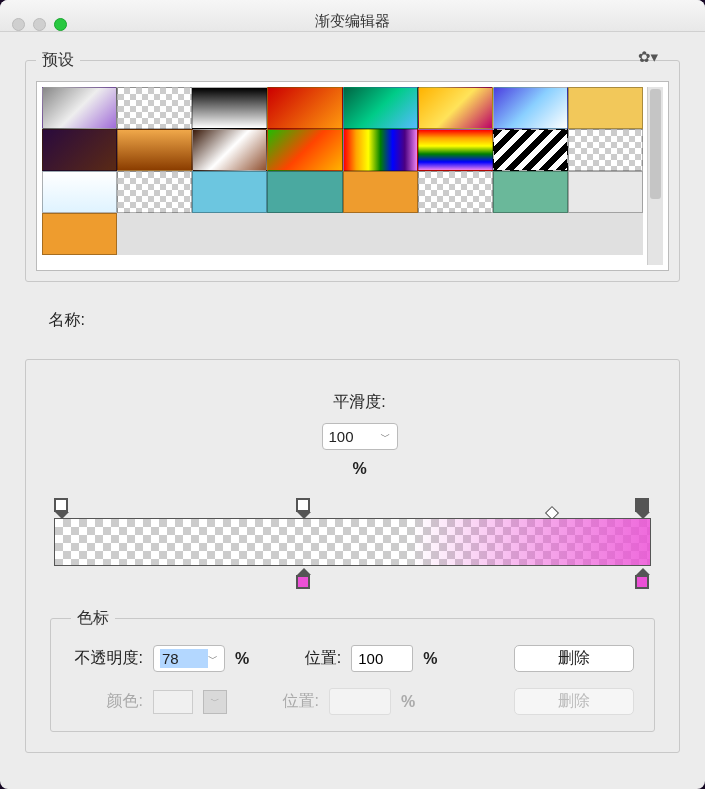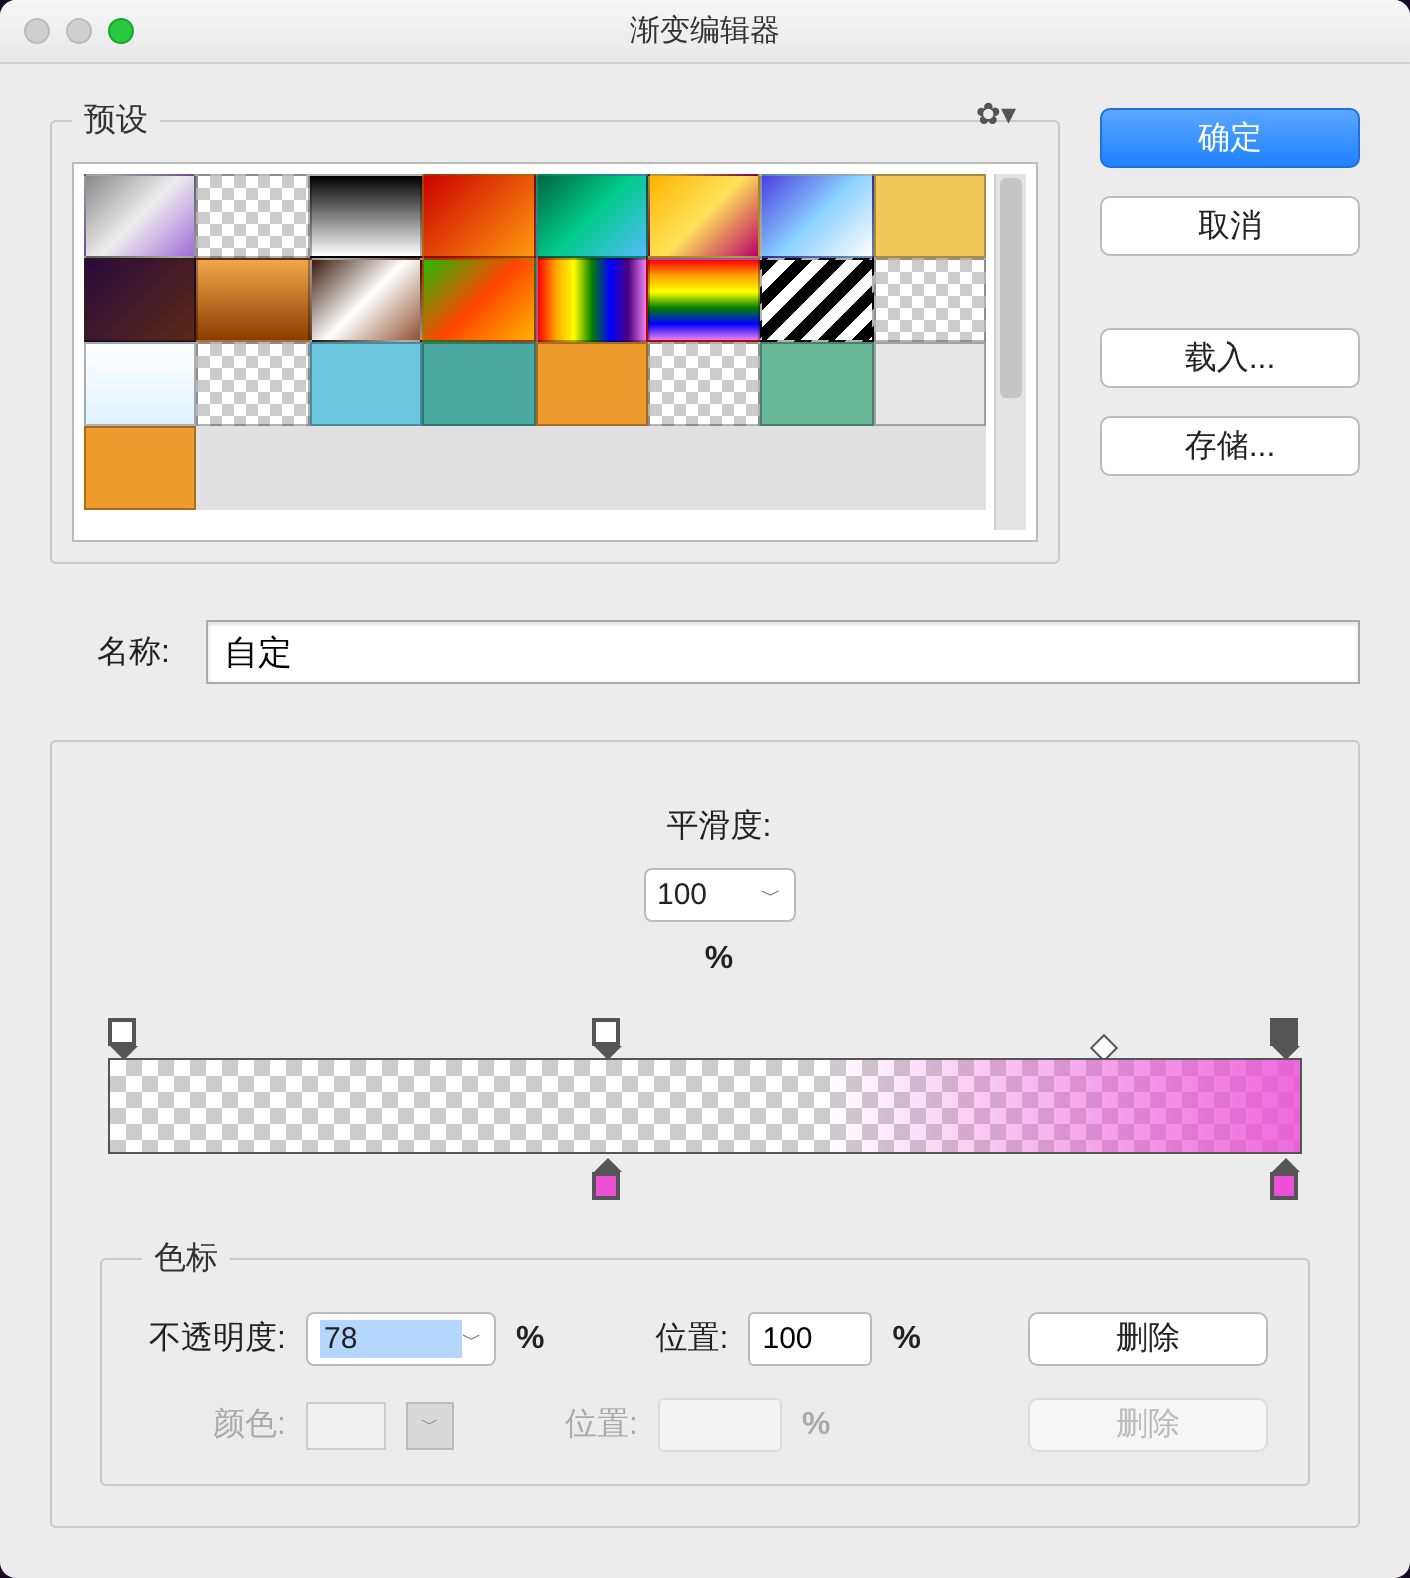--- a/index.html
+++ b/index.html
@@ -1,18 +1,18 @@
 <!DOCTYPE html>
 <html><head>
 <meta charset="utf-8">
 <style>
   *{box-sizing:border-box;margin:0;padding:0;font-family:-apple-system,"Helvetica Neue",Arial,sans-serif;}
   body{background:#1a0a2a;display:flex;align-items:center;justify-content:center;min-height:100vh;}
   .window{width:705px;height:789px;background:#ececec;border-radius:8px;box-shadow:0 20px 60px rgba(0,0,0,.4);overflow:hidden;}
-  .titlebar{height:32px;background:linear-gradient(#f6f6f6,#e8e8e8);border-bottom:1px solid #d0d0d0;display:flex;align-items:center;position:relative;}
+  .titlebar{height:32px;background:linear-gradient(#f6f6f6,#e8e8e8);border-bottom:1px solid #d0d0d0;display:flex;align-items:flex-end;position:relative;}
   .traffic{display:flex;gap:8px;padding-left:12px;}
   .tl{width:13px;height:13px;border-radius:50%;}
   .tl.red{background:#cfcfcf;border:1px solid #bbb;}
   .tl.yel{background:#cfcfcf;border:1px solid #bbb;}
   .tl.grn{background:#28c840;border:1px solid #18a62e;}
   .title{position:absolute;left:0;right:0;text-align:center;font-size:15px;color:#333;}
   .body{padding:18px 25px 25px 25px;font-size:16px;color:#222;}
   .row{display:flex;gap:20px;}
   .preset-area{flex:1;position:relative;}
   fieldset{border:1px solid #c8c8c8;border-radius:3px;padding:10px;margin:0;}
@@ -146,32 +146,24 @@
               <div class="sw empty"></div>
               <div class="sw empty"></div>
               <div class="sw empty"></div>
               <div class="sw empty"></div>
               <div class="sw empty"></div>
             </div>
             <div class="scrollbar"></div>
           </div>
         </fieldset>
       </div>
-      <div class="side">
-        <div class="btn primary">确定</div>
-        <div class="btn">取消</div>
-        <div style="height:8px"></div>
-        <div class="btn">载入...</div>
-        <div class="btn">存储...</div>
-      </div>
     </div>
 
     <div class="name-row">
       <div class="name-label">名称:</div>
-      <input class="name-input" value="自定" style="">
     </div>
 
     <div class="gtype-wrap">
       <fieldset>
 
         <div class="smooth-row">
           <span>平滑度:</span>
           <div class="numbox">
             <span class="v">100</span>
             <span class="chev">﹀</span>
@@ -204,21 +196,21 @@
               <div class="tri"></div>
               <div class="house magenta"></div>
             </div>
         </div>
 
         <div class="stops-fieldset">
           <fieldset>
             <legend>色标</legend>
             <div class="srow">
               <span class="lbl">不透明度:</span>
-              <div class="numbox" style="width:95px">
+              <div class="numbox" style="width:72px">
                 <span class="v sel" style="background:#b3d7ff;padding:1px 2px">78</span>
                 <span class="chev">﹀</span>
               </div>
               <span class="pct">%</span>
               <div class="gap"></div>
               <span class="lbl" style="min-width:46px">位置:</span>
               <input class="tbox" value="100" style="">
               <span class="pct">%</span>
               <div class="flex1"></div>
               <div class="btn sm">删除</div>

